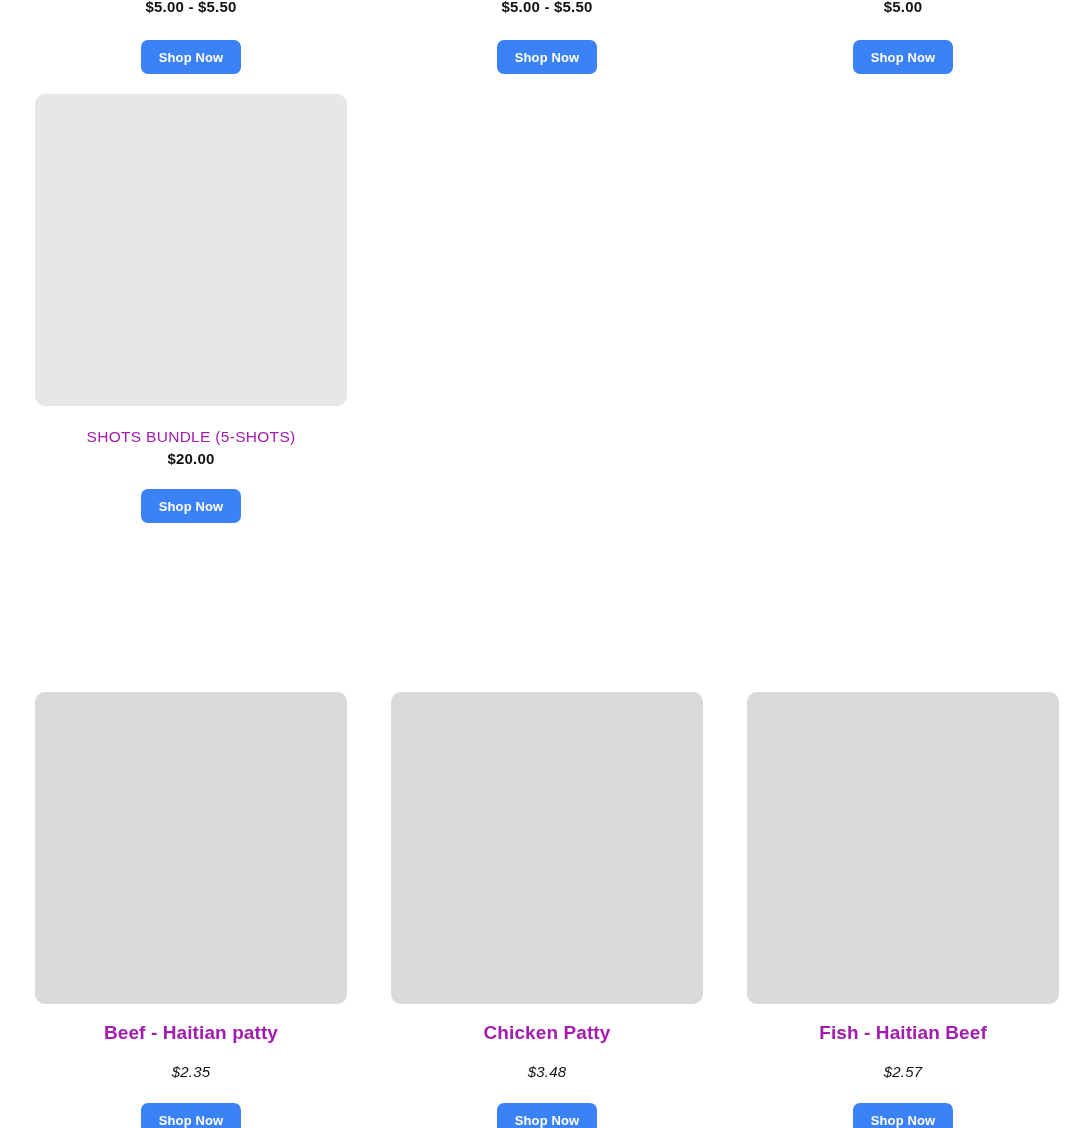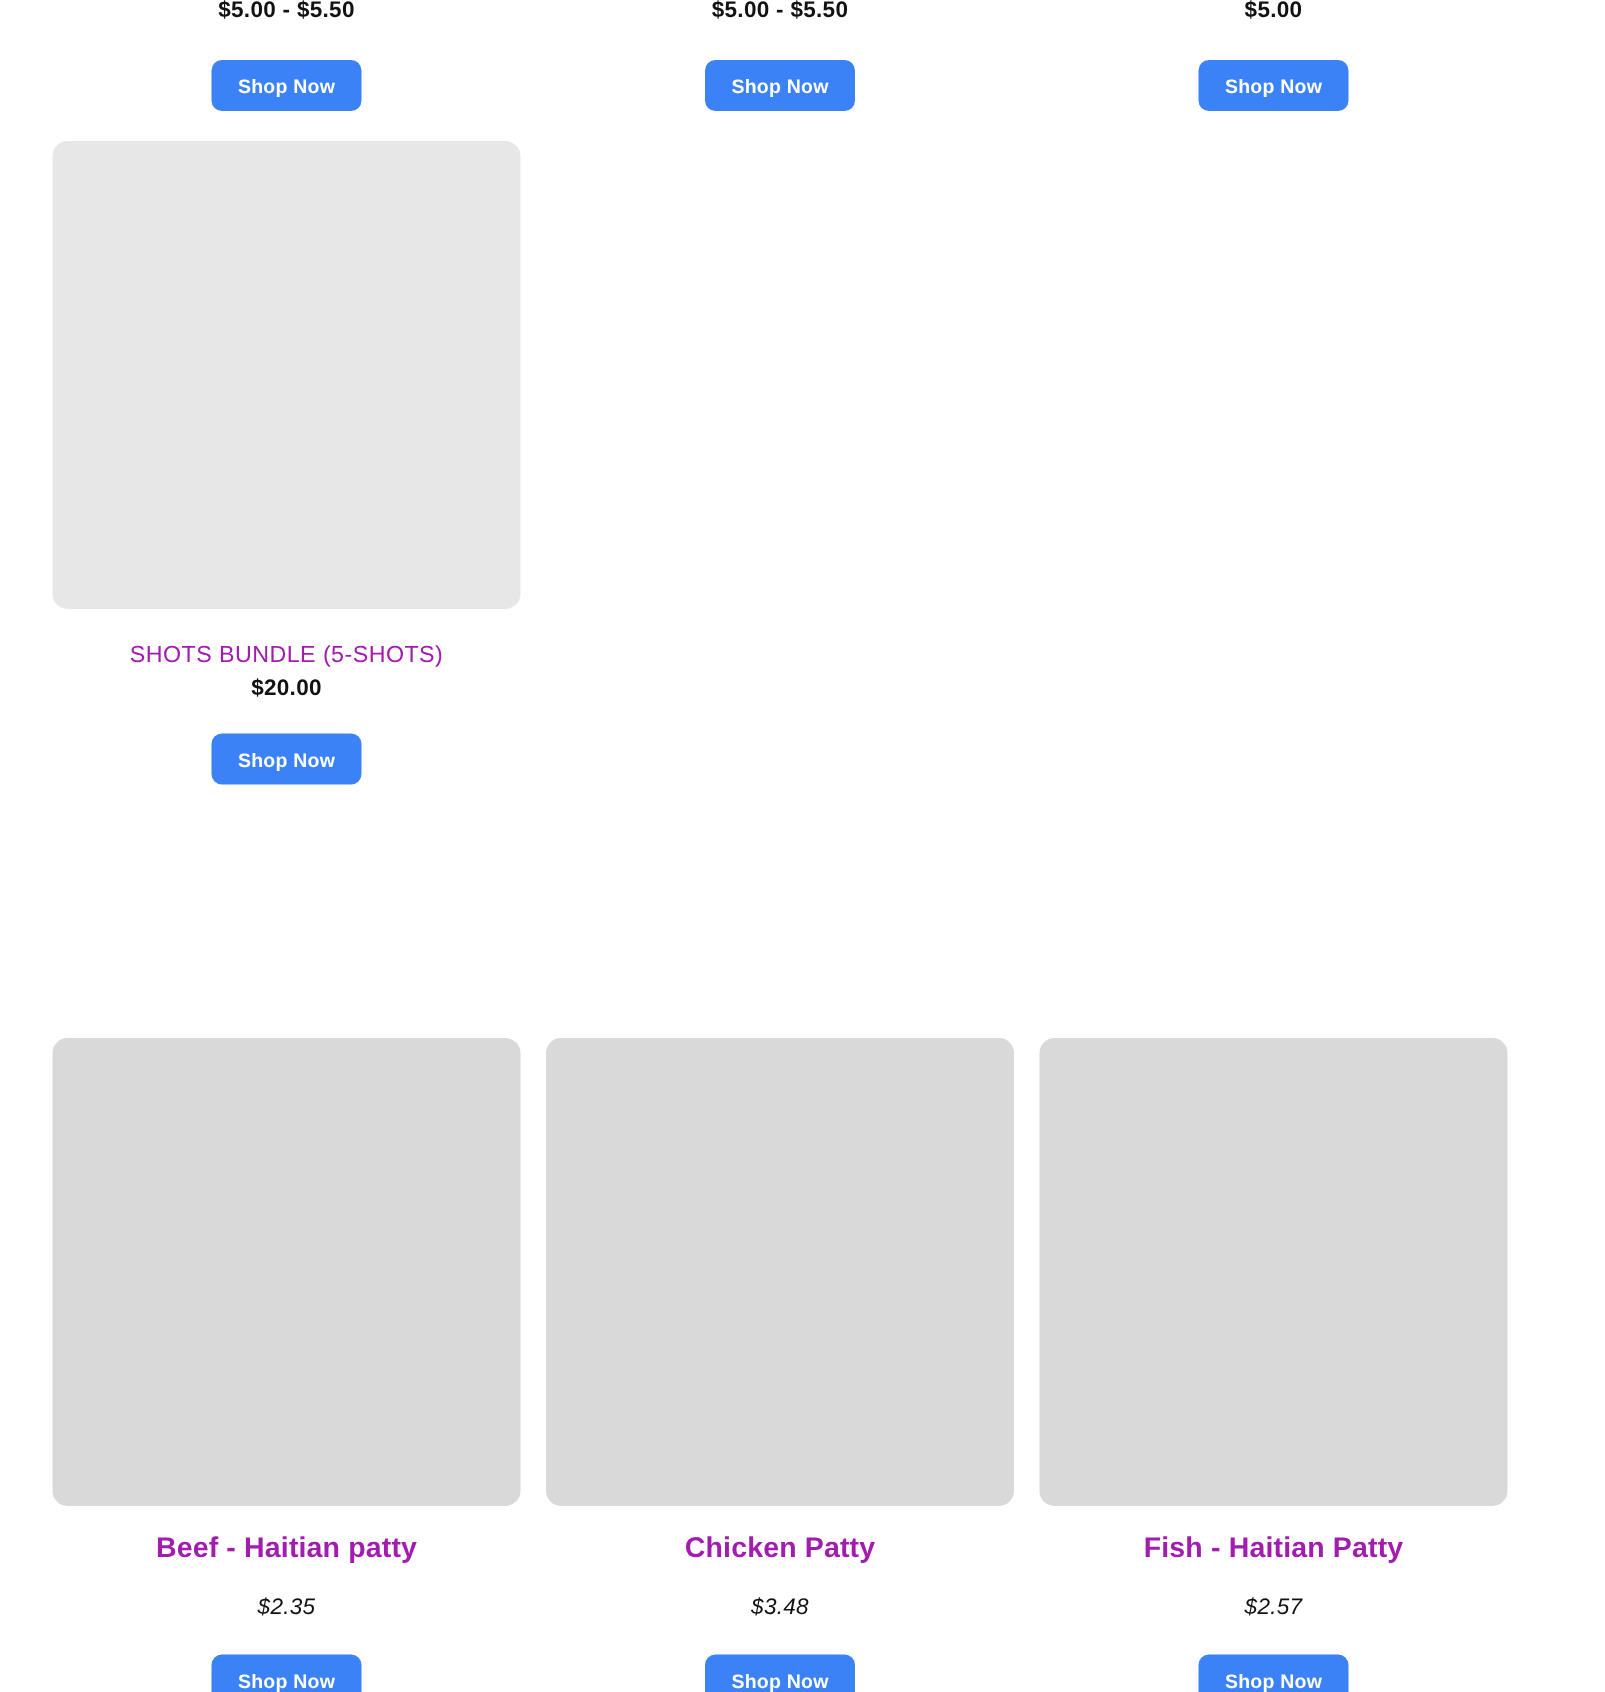--- a/index.html
+++ b/index.html
@@ -17,21 +17,21 @@
   .page {
     position: relative;
     width: 1070px;
     height: 1128px;
     background: #ffffff;
   }
 
   .grid-row {
     display: grid;
     grid-template-columns: repeat(3, 312px);
-    column-gap: 17px;
+    column-gap: 44px;
     width: 1000px;
     margin: 0 auto;
   }
 
   
   .card {
     display: flex;
     flex-direction: column;
     align-items: center;
     text-align: center;
@@ -217,21 +217,21 @@
 
       <div class="card">
         <div class="card-media"></div>
         <div class="card-title bold">Chicken Patty</div>
         <div class="card-price italic">$3.48</div>
         <button class="shop-btn">Shop Now</button>
       </div>
 
       <div class="card">
         <div class="card-media"></div>
-        <div class="card-title bold">Fish - Haitian Patty</div>
+        <div class="card-title bold">Fish - Haitian Beef</div>
         <div class="card-price italic">$2.57</div>
         <button class="shop-btn">Shop Now</button>
       </div>
 
     </div>
   </div>
 
 </div>
 
 </body></html>

